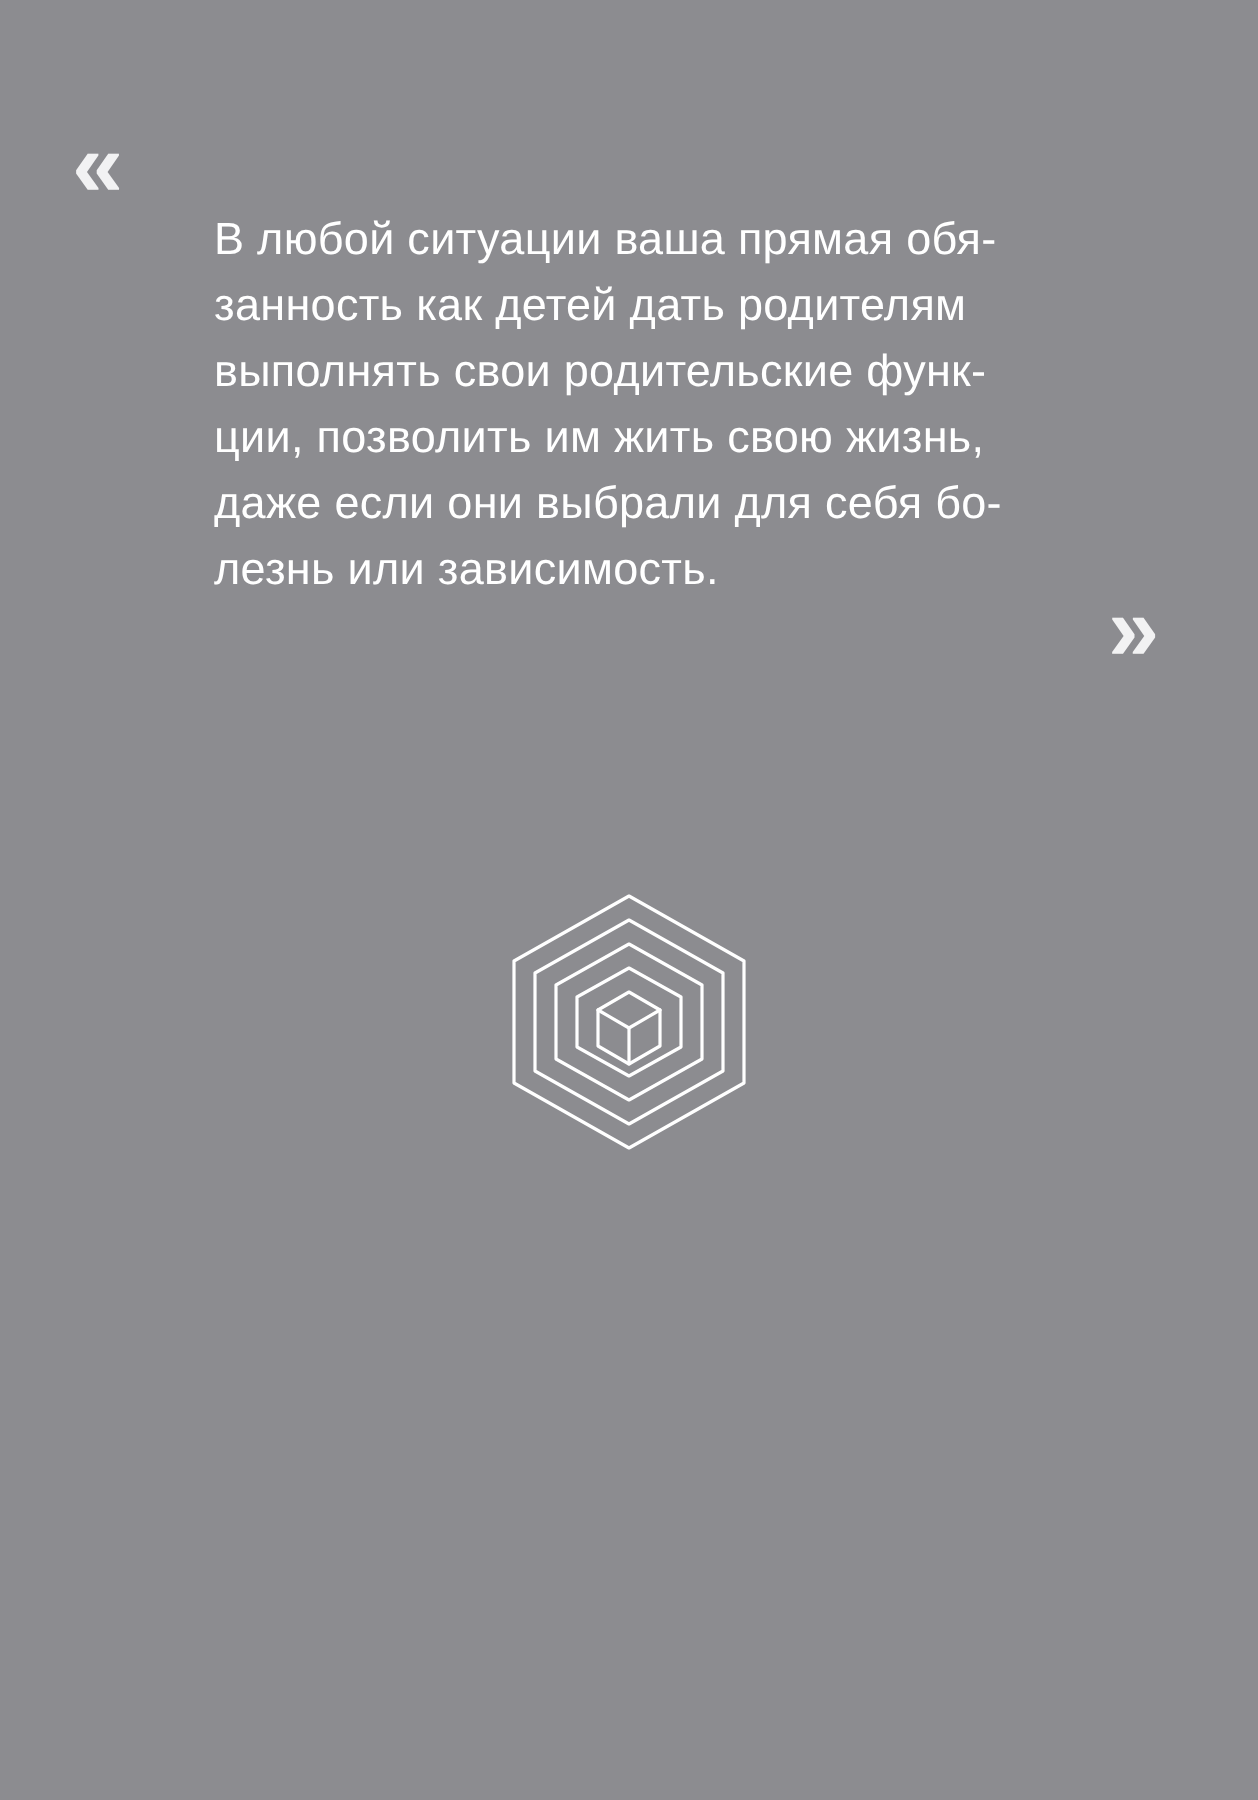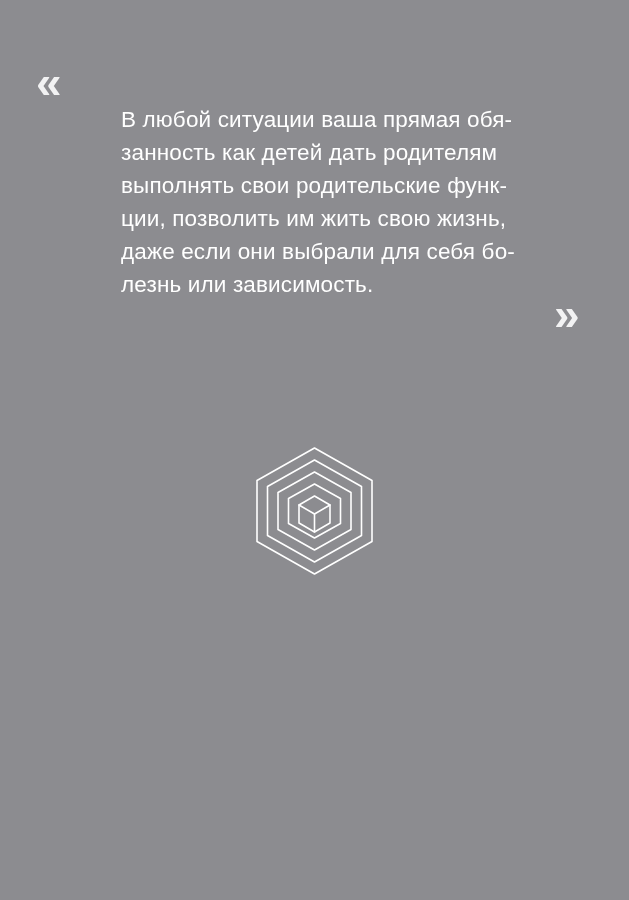--- a/index.html
+++ b/index.html
@@ -46,21 +46,21 @@
     color: #f2f2f3;
     font-size: 46px;
     line-height: 48px;
     font-weight: 700;
     letter-spacing: -2px;
     user-select: none;
   }
 
   .quote-text {
     position: absolute;
-    left: 121px;
+    left: 107px;
     top: 103px;
     width: 412px;
     color: #ffffff;
     font-family: "Liberation Sans", sans-serif;
     font-size: 22.5px;
     line-height: 33px;
     font-weight: 400;
     text-align: justify;
     text-align-last: left;
     letter-spacing: 0.15px;

